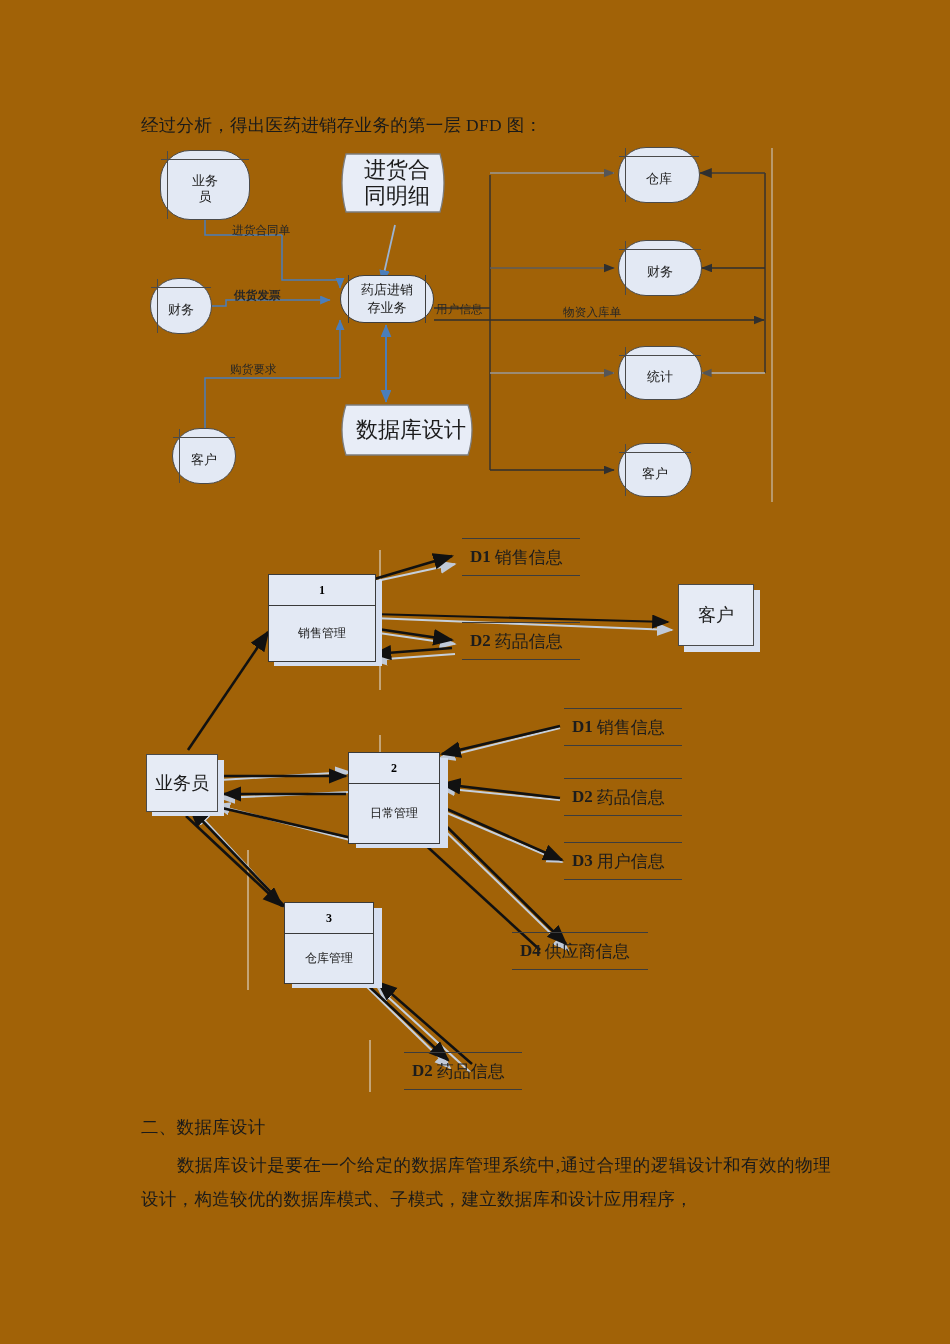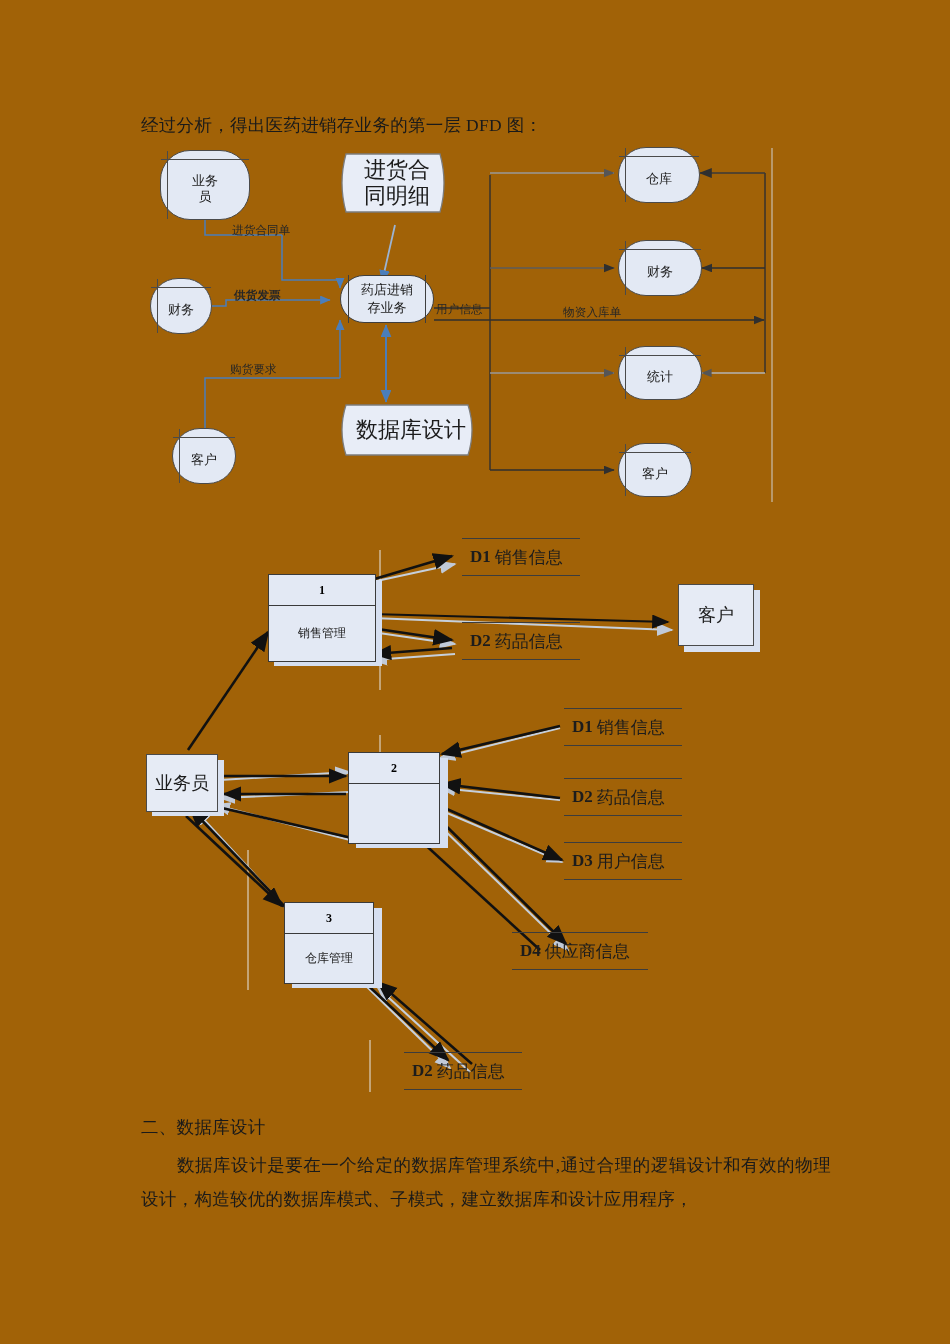--- a/index.html
+++ b/index.html
@@ -395,20 +395,21 @@
     <div class="entity2-shadow" style="left:684px; top:70px; width:76px; height:62px;"></div>
     <div class="entity2-shadow" style="left:152px; top:240px; width:72px; height:56px;"></div>
 
     <div class="proc2" style="left:268px; top:54px; width:108px; height:88px; z-index:4;">
       <div class="pnum">1</div>
       <div class="pname">销售管理</div>
     </div>
 
     <div class="proc2" style="left:348px; top:232px; width:92px; height:92px; z-index:4;">
       <div class="pnum">2</div>
+      <div class="pname">日常管理</div>
     </div>
 
     <div class="proc2" style="left:284px; top:382px; width:90px; height:82px; z-index:4;">
       <div class="pnum">3</div>
       <div class="pname">仓库管理</div>
     </div>
 
     <div class="entity2" style="left:678px; top:64px; width:76px; height:62px; z-index:4;">
         <span>客户</span>
       </div>

